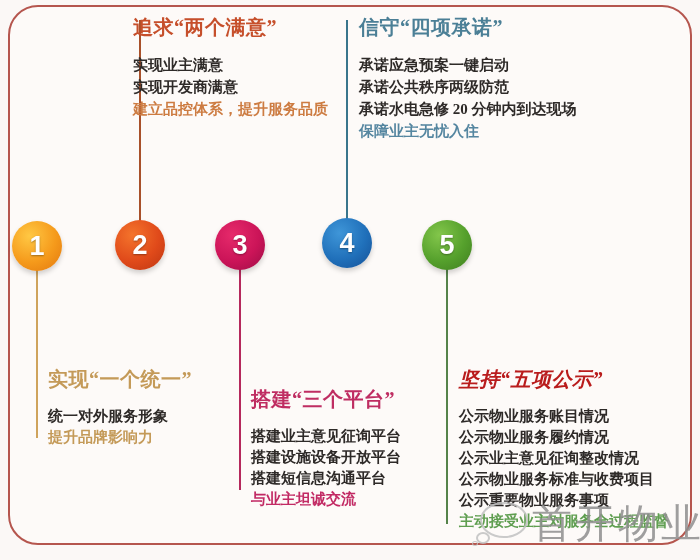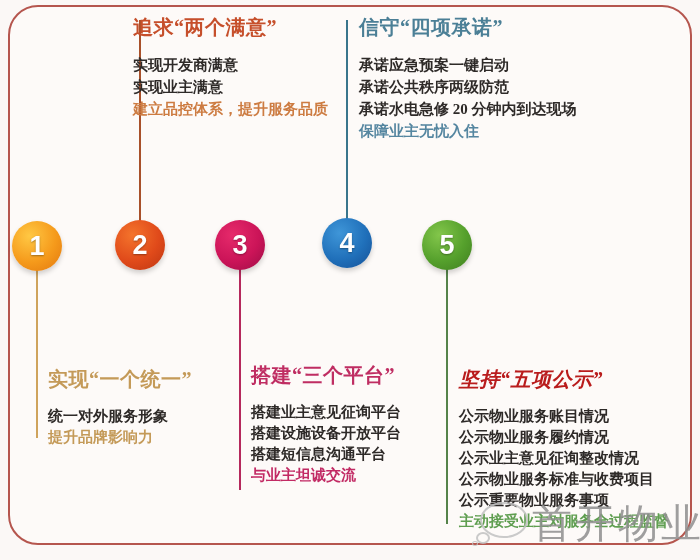--- a/index.html
+++ b/index.html
@@ -32,21 +32,21 @@
   .vline { position:absolute; width:2px; }
   #line1{left:36px;  top:268px; height:170px;}
   #line2{left:139px; top:20px;  height:202px;}
   #line3{left:239px; top:268px; height:222px;}
   #line4{left:346px; top:20px;  height:200px;}
   #line5{left:446px; top:268px; height:256px;}
   
   .section { position:absolute; }
   #sec1{left:48px;  top:366px; width:190px;}
   #sec2{left:133px; top:14px;  width:200px;}
-  #sec3{left:251px; top:362px; width:200px;}
+  #sec3{left:251px; top:386px; width:200px;}
   #sec4{left:359px; top:14px;  width:315px;font-family:Liberation Serif, serif;}
   #sec5{left:459px; top:366px; width:240px;}
   .sec-title {
     font-size:20px; font-weight:700; letter-spacing:.5px;
     margin:0 0 13px 0; white-space:nowrap;
   }
   .sec-items { margin:0; padding:0; list-style:none; }
   .sec-item {
     font-size:15px; font-weight:700; line-height:21px;
     white-space:nowrap;
@@ -106,22 +106,22 @@
   <h2 class="sec-title" style="color: rgb(196, 154, 88);">实现“一个统一”</h2>
   <ul class="sec-items">
     <li class="sec-item" style="color: rgb(46, 42, 40);">统一对外服务形象</li>
     <li class="sec-item" style="color: rgb(196, 154, 88);">提升品牌影响力</li>
   </ul>
 </div>
 
 <div class="section top" id="sec2">
   <h2 class="sec-title" style="color: rgb(198, 79, 43);">追求“两个满意”</h2>
   <ul class="sec-items">
+    <li class="sec-item" style="color: rgb(46, 42, 40);">实现业主满意</li>
     <li class="sec-item" style="color: rgb(46, 42, 40);">实现开发商满意</li>
-    <li class="sec-item" style="color: rgb(46, 42, 40);">实现业主满意</li>
     <li class="sec-item" style="color: rgb(205, 124, 66);">建立品控体系，提升服务品质</li>
   </ul>
 </div>
 
 <div class="section bottom" id="sec3">
   <h2 class="sec-title" style="color: rgb(191, 45, 98);">搭建“三个平台”</h2>
   <ul class="sec-items">
     <li class="sec-item" style="color: rgb(46, 42, 40);">搭建业主意见征询平台</li>
     <li class="sec-item" style="color: rgb(46, 42, 40);">搭建设施设备开放平台</li>
     <li class="sec-item" style="color: rgb(46, 42, 40);">搭建短信息沟通平台</li>

